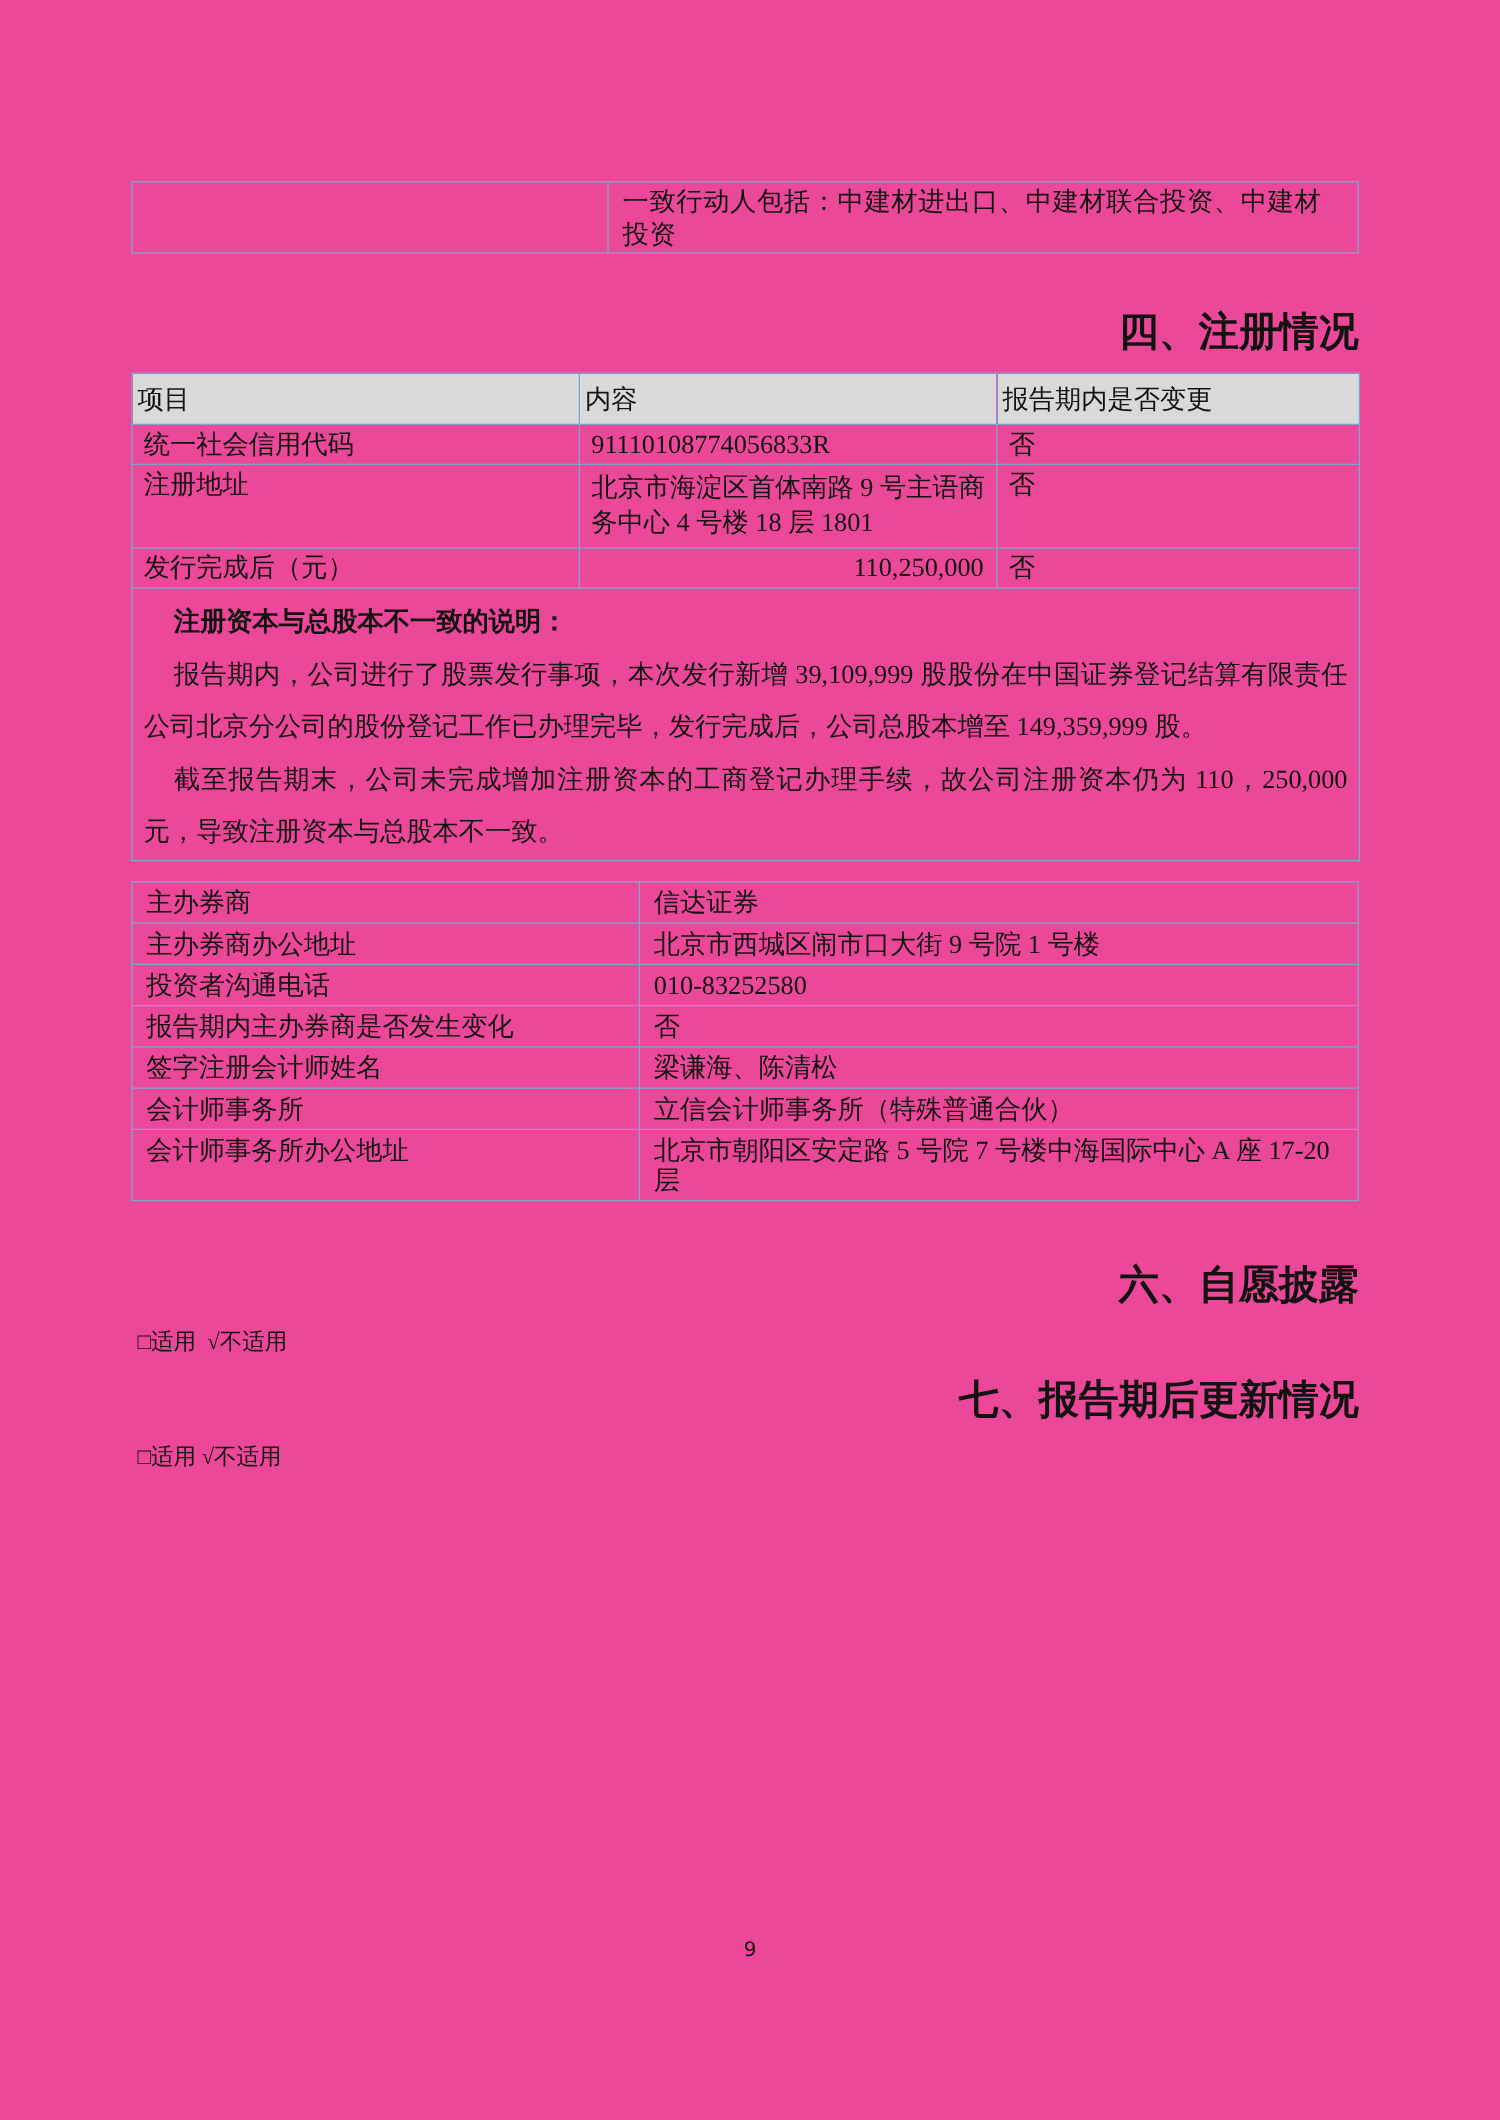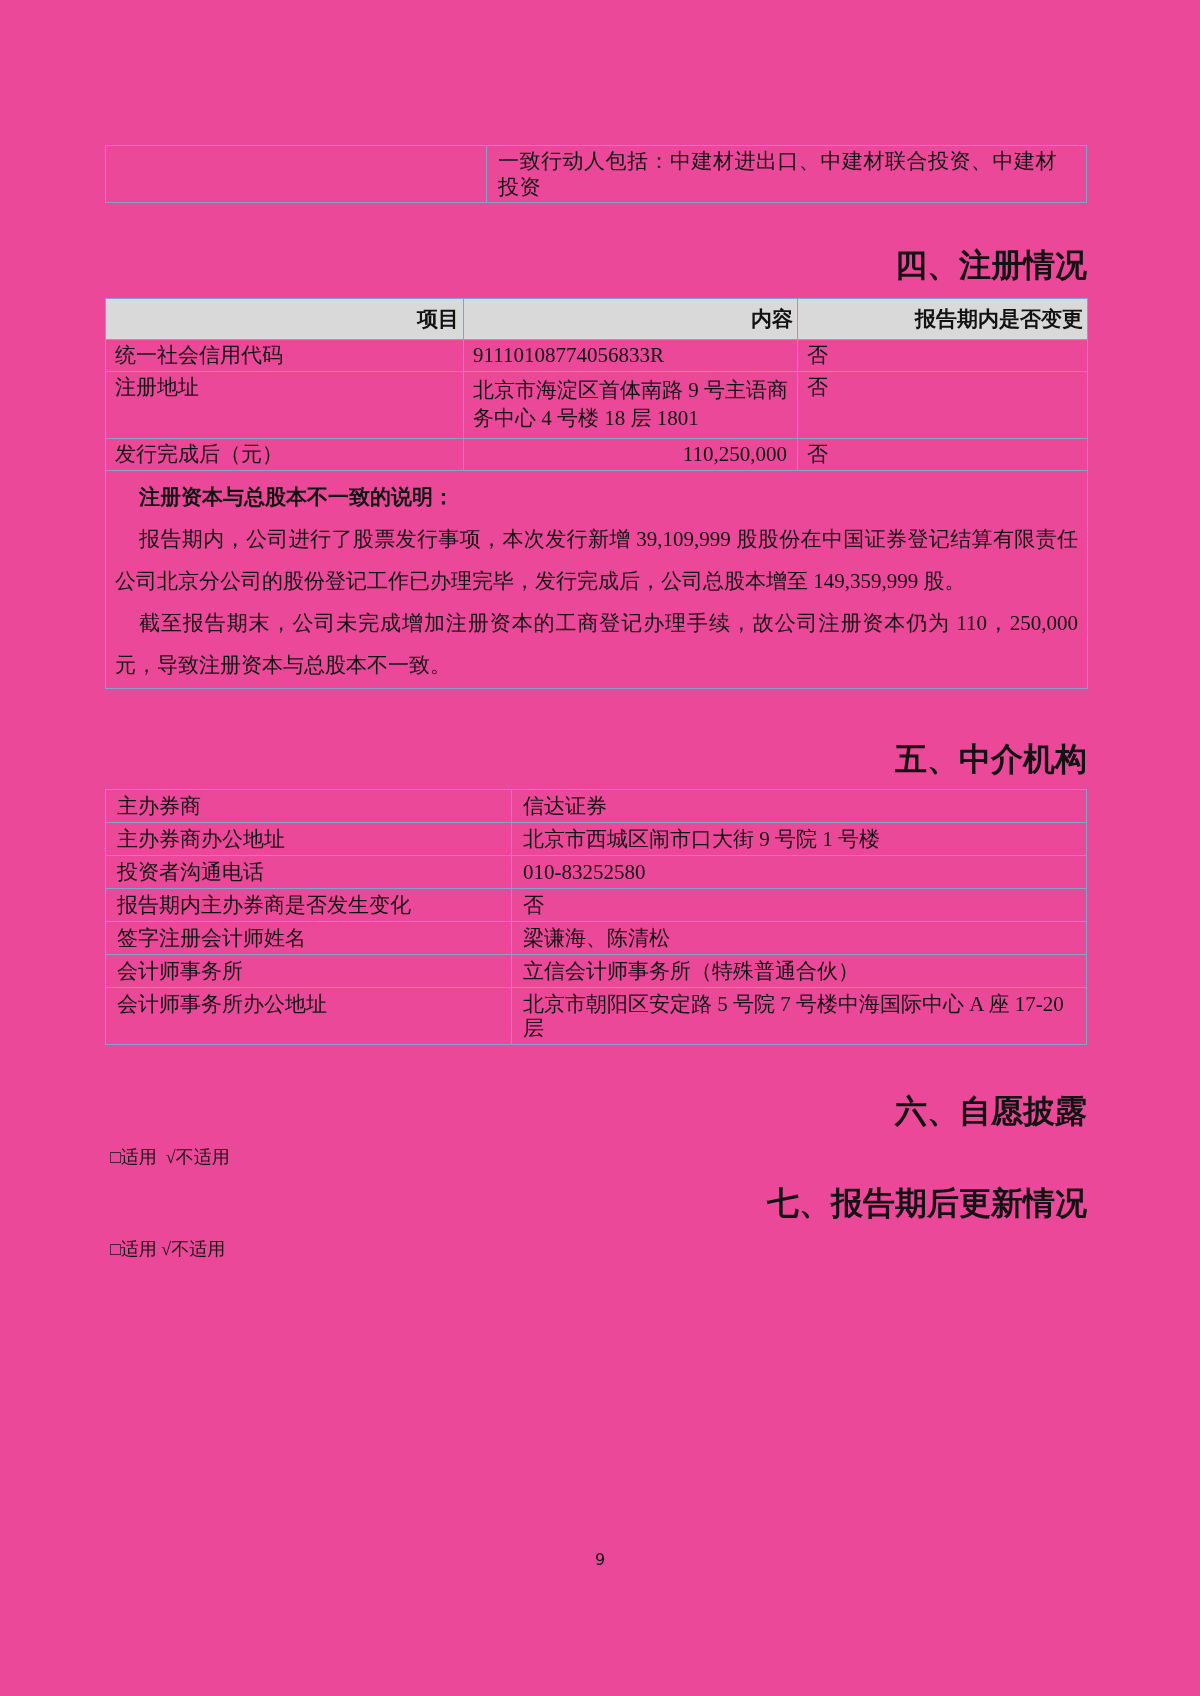--- a/index.html
+++ b/index.html
@@ -32,21 +32,21 @@
   }
   .sec-heading .h-num { display:inline-block; width:85px; }
   #s4-heading { margin-top:48px; }
   #s5-heading { margin-top:56px; }
   #s6-heading { margin-top:52px; }
   #s7-heading { margin-top:20px; }
 
   
   .reg { margin-top:19px; }
   .reg th {
-    background:#d9d9d9; font-weight:700; text-align:right;
+    background:#d9d9d9; font-weight:400; text-align:left;
     font-size:21px; line-height:26px; padding:7px 4px;
   }
   .reg td { font-size:21px; line-height:27px; padding:2px 9px; }
   .reg .addr-cell { line-height:28px; padding:4px 9px 6px; text-align:justify; text-justify:inter-character; }
   .reg .num-cell { text-align:right; padding-right:10px; }
   .reg .note-cell { padding:5px 9px 2px; line-height:42px; }
   .note-title { font-weight:700; text-indent:24px; }
   .note-cell p { margin:0; text-indent:24px; text-align:justify; text-justify:inter-character; }
 
   
@@ -115,21 +115,20 @@
         <tr>
           <td class="note-cell" colspan="3">
             <div class="note-title">注册资本与总股本不一致的说明：</div>
             <p>报告期内，公司进行了股票发行事项，本次发行新增 39,109,999 股股份在中国证券登记结算有限责任公司北京分公司的股份登记工作已办理完毕，发行完成后，公司总股本增至 149,359,999 股。</p>
             <p>截至报告期末，公司未完成增加注册资本的工商登记办理手续，故公司注册资本仍为 110，250,000 元，导致注册资本与总股本不一致。</p>
           </td>
         </tr>
       </tbody>
     </table>
 
-    <h2 class="sec-heading" id="s5-heading"><span class="h-num">五、</span><span>中介机构</span></h2>
 
     <table class="mid">
       <tbody>
         <tr>
           <td class="m-label">主办券商</td>
           <td>信达证券</td>
         </tr>
         <tr>
           <td class="m-label">主办券商办公地址</td>
           <td>北京市西城区闹市口大街 9 号院 1 号楼</td>

